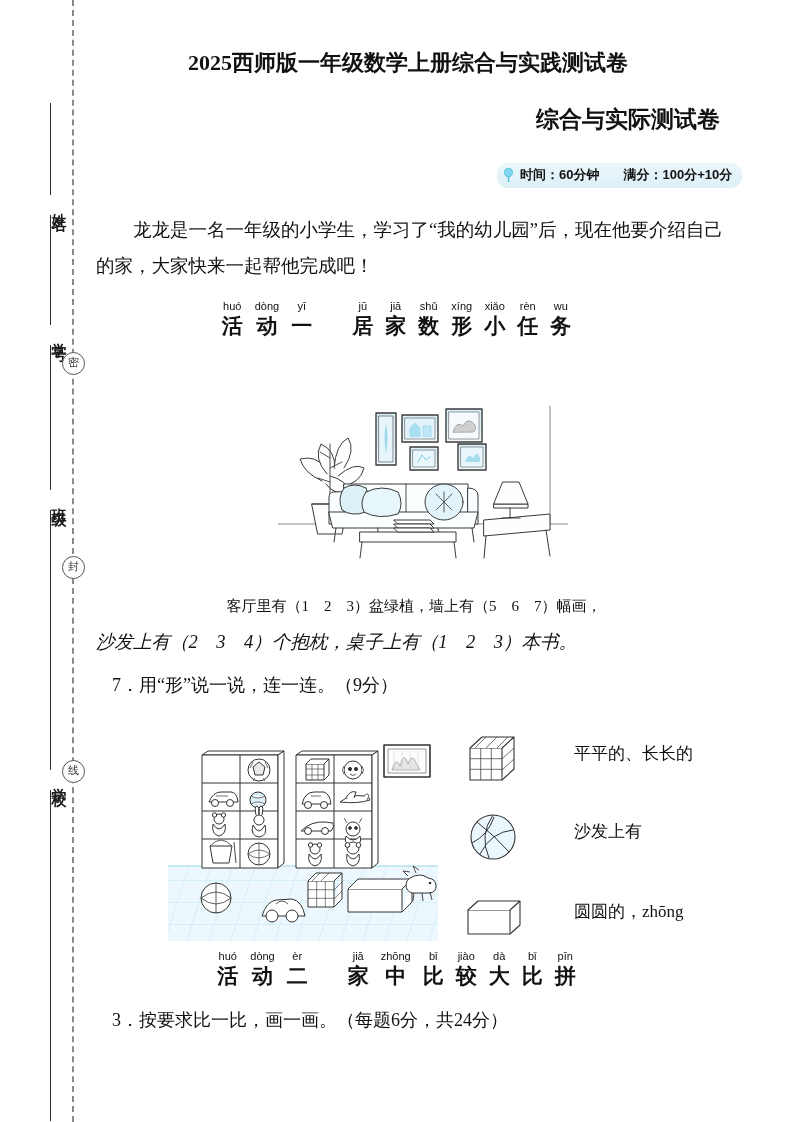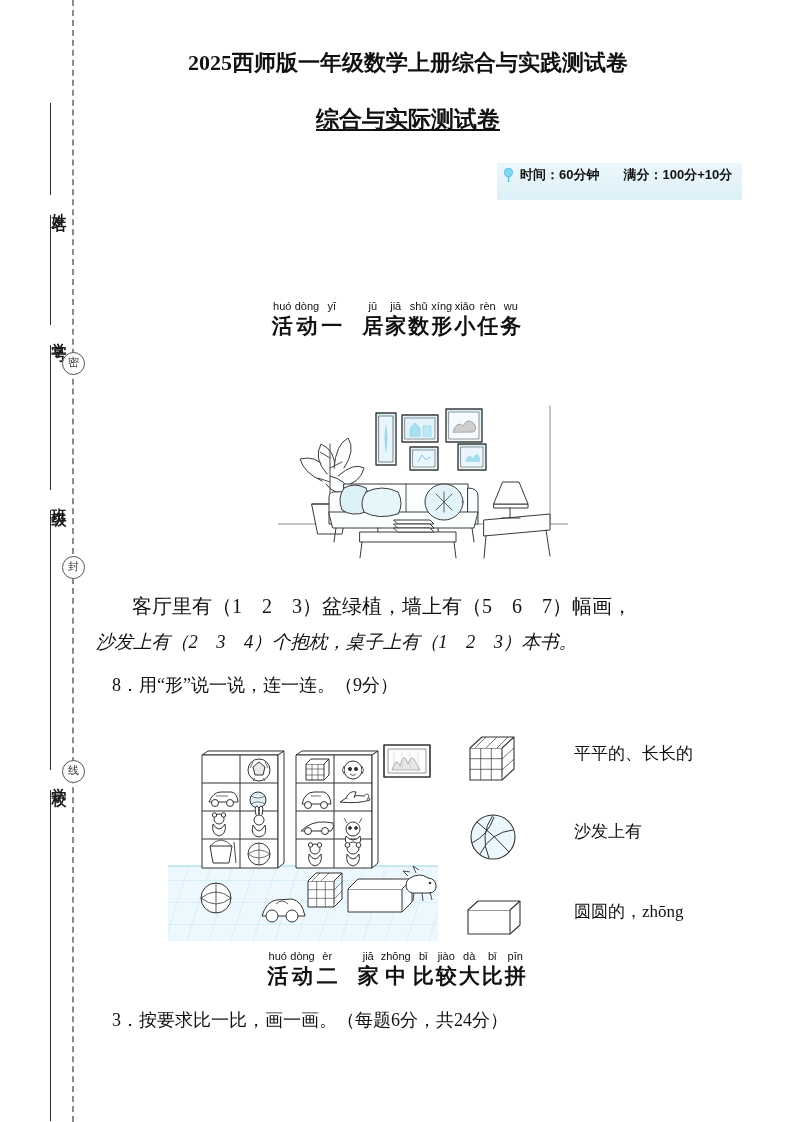--- a/index.html
+++ b/index.html
@@ -39,62 +39,63 @@
   }
 
   
   .title1{
     position:absolute;left:96px;top:48px;width:624px;
     text-align:center;font-size:22px;font-weight:bold;
     letter-spacing:0px;
   }
   .title2{
     position:absolute;left:96px;top:104px;width:624px;
-    text-align:center;font-size:23px;font-weight:bold;text-decoration:underline;
+    text-align:right;font-size:23px;font-weight:bold;
   }
   .meta-badge{
     position:absolute;left:497px;top:163px;
     background:linear-gradient(to bottom,#eaf7fb,#ddf0f7);
-    border-radius:0;
-    padding:3px 10px 16px 6px;
+    border-radius:11px;
+    padding:3px 10px 4px 6px;
     font-size:13px;font-weight:bold;color:#111;
     font-family:"Liberation Sans","DejaVu Sans",sans-serif;
     display:flex;align-items:center;gap:6px;white-space:nowrap;
   }
   .meta-badge .sep{display:inline-block;width:12px;}
   .clock-icon{display:inline-block;width:11px;height:14px;}
 
   
   .para{
     position:absolute;left:96px;width:630px;
     font-size:18.5px;line-height:36px;
     text-indent:2em;
     font-family:"Liberation Serif","DejaVu Serif",serif;
   }
   .qline{
     position:absolute;font-size:18px;line-height:30px;
     white-space:nowrap;
   }
   .ansline{
-    position:absolute;left:92px;width:630px;
-    font-size:20px;line-height:36px;
+    position:absolute;left:84px;width:630px;
+    font-size:15px;line-height:36px;
     text-indent:2em;
+    text-align:center;
   }
   .ansline2{
     position:absolute;left:96px;width:630px;
     font-size:18.5px;line-height:36px;
   }
 
   
   .activity{
     position:absolute;width:793px;left:0;text-align:center;
   }
   .act-inner{display:inline-block;text-align:left;}
   .pyrow{
-    display:flex;gap:2px;align-items:center;justify-content:center;
+    display:flex;gap:12px;align-items:center;justify-content:center;
     font-family:"Liberation Sans","DejaVu Sans",sans-serif;
   }
   .pycell{display:flex;flex-direction:column;align-items:center;}
   .py{font-size:11px;line-height:13px;color:#111;letter-spacing:0px;}
   .hz{font-size:21px;line-height:25px;font-weight:bold;
       font-family:"Liberation Sans","DejaVu Sans",sans-serif;}
   .gap-cell{width:16px;}
 
   
   svg{display:block;}
@@ -131,20 +132,21 @@
         <ellipse cx="5.5" cy="4.5" rx="4" ry="4.2" fill="#7fd8ef" stroke="#4fbcd8" stroke-width="0.8"></ellipse>
         <path d="M5.5 8.5 L5.5 13" stroke="#4fbcd8" stroke-width="1.4" fill="none"></path>
         <path d="M5.5 13 q-2.2 0 -2.2 0.8 q2.2 0.6 4.4 0 q0 -0.8 -2.2 -0.8z" fill="#7fd8ef"></path>
       </svg>
     </span>
     <span>时间：60分钟</span>
     <span class="sep"></span>
     <span>满分：100分+10分</span>
   </div>
 
+  <div class="para" style="top:212px;">龙龙是一名一年级的小学生，学习了“我的幼儿园”后，现在他要介绍自己的家，大家快来一起帮他完成吧！</div>
 
   <div class="activity" style="top:296px;">
     <div class="act-inner">
       <div class="pyrow" id="act1row">
           <div class="pycell">
             <div class="py">huó</div>
             <div class="hz">活</div>
           </div>
           <div class="pycell">
             <div class="py">dòng</div>
@@ -262,21 +264,21 @@
         <path d="M216 108 L250 108 L250 112 L216 112 Z" fill="#fff"></path>
         <path d="M225 86 L241 86 L250 108 L216 108 Z" fill="#fdfeff"></path>
         <path d="M232 112 L232 122 M224 122 L242 122" stroke-width="1"></path>
       </g>
     </svg>
   </div>
 
   <div class="ansline" style="top:588px;">客厅里有（1　2　3）盆绿植，墙上有（5　6　7）幅画，</div>
   <div class="ansline2" style="top:624px;font-style:italic;">沙发上有（2　3　4）个抱枕，桌子上有（1　2　3）本书。</div>
 
-  <div class="qline" style="left:112px;top:670px;">8．用“形”说一说，连一连。（9分）</div>
+  <div class="qline" style="left:112px;top:670px;">7．用“形”说一说，连一连。（9分）</div>
 
   <div class="illu" style="left:168px;top:726px;">
     <svg width="270" height="215" viewBox="0 0 270 215">
       <defs>
         <pattern id="tile" width="22" height="22" patternUnits="userSpaceOnUse" patternTransform="skewX(-18)">
           <path d="M0 0 L0 22 M0 0 L22 0" stroke="#bfe6f4" stroke-width="1" fill="none"></path>
         </pattern>
       </defs>
 
       <path d="M0 140 L270 140 L270 215 L0 215 Z" fill="#ecf8fd"></path>

